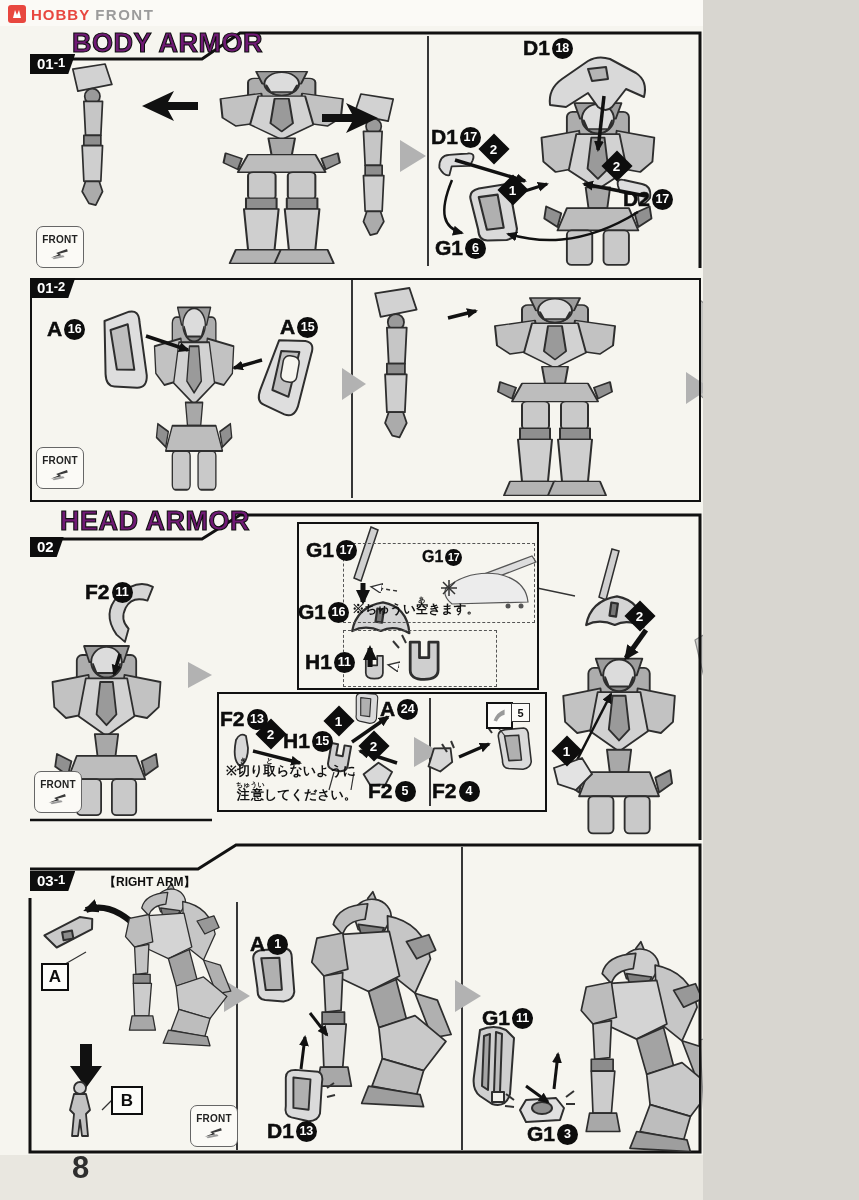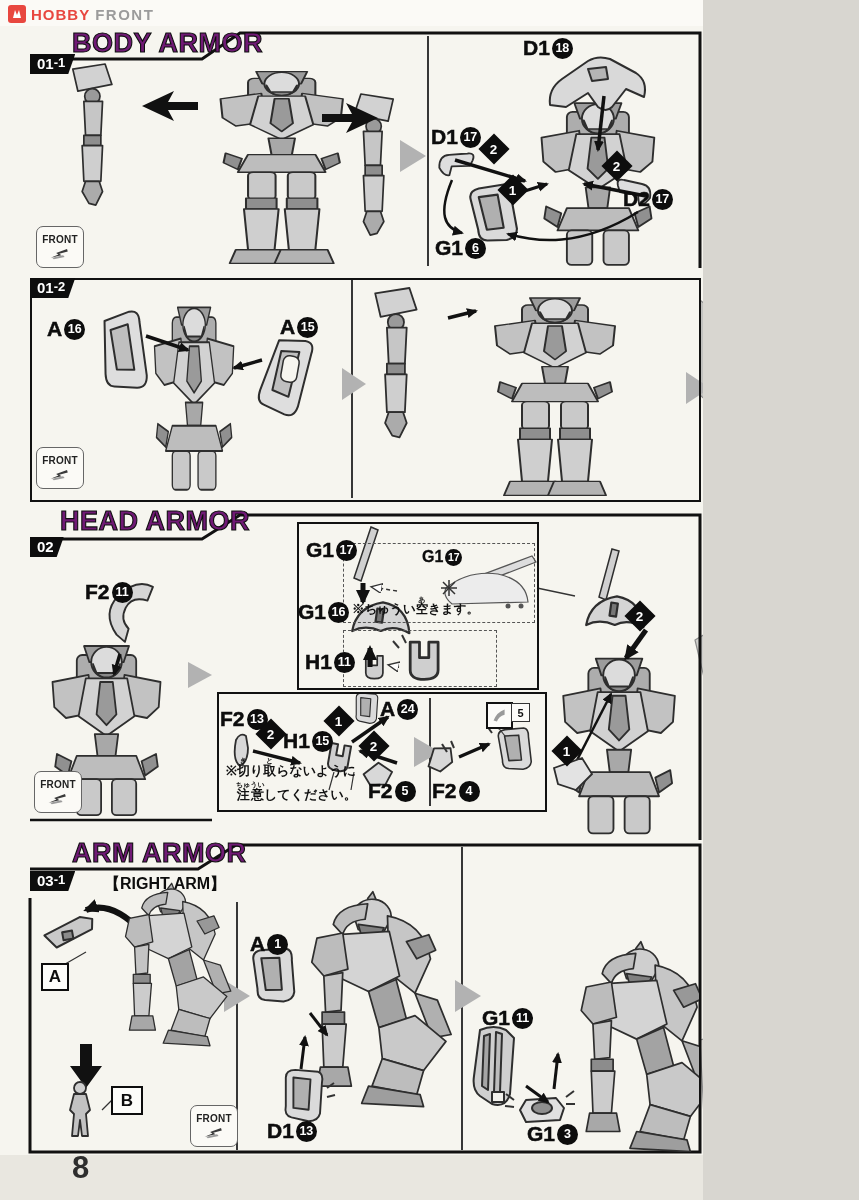--- a/index.html
+++ b/index.html
@@ -4,21 +4,21 @@
 <style>
   html,body{margin:0;padding:0;}
   body{font-family:"Liberation Sans", sans-serif; background:#d8d6d0;}
   .page{position:relative;width:703px;height:1200px;background:#f6f5ef;overflow:hidden;}
   .topband{position:absolute;left:0;top:0;width:859px;height:26px;background:#fbfaf6;z-index:0;}
   .bottomband{position:absolute;left:0;top:1155px;width:859px;height:45px;background:#e9e7e0;z-index:0;}
   svg.art{position:absolute;left:0;top:0;z-index:1;}
   .obox{position:absolute;border:2.2px solid #111;z-index:2;background:transparent;}
   .dbox{position:absolute;border:1.6px dashed #555;z-index:2;background:transparent;}
   .stitle{position:absolute;font-size:27px;font-weight:bold;color:#701a75;-webkit-text-stroke:1.1px #0d0d0d;letter-spacing:.5px;z-index:3;white-space:nowrap;margin-left:40px;}
-  .sublab{position:absolute;font-size:16px;font-weight:bold;color:#0d0d0d;z-index:4;white-space:nowrap;text-align:right;}
+  .sublab{position:absolute;font-size:12px;font-weight:bold;color:#0d0d0d;z-index:4;white-space:nowrap;text-align:right;}
   .badge{position:absolute;background:#0d0d0d;color:#fff;display:flex;align-items:flex-start;padding:2px 10px 3px 7px;z-index:4;clip-path:polygon(0 0,100% 0,calc(100% - 7px) 100%,0 100%);}
   .badge .bmain{font-size:15px;font-weight:bold;line-height:1;}
   .badge .bsub{font-size:13px;font-weight:bold;line-height:1;}
   .plabel{position:absolute;display:flex;align-items:center;gap:2px;font-weight:bold;font-size:21px;color:#0d0d0d;-webkit-text-stroke:.5px #0d0d0d;white-space:nowrap;z-index:3;}
   .pcirc{width:21px;height:21px;border-radius:50%;background:#0d0d0d;color:#fff;font-size:12.5px;font-weight:bold;display:flex;align-items:center;justify-content:center;-webkit-text-stroke:0;line-height:1;}
   .pcirc.u{text-decoration:underline;text-underline-offset:1px;}
   .plabel.sm{font-size:16px;-webkit-text-stroke:.3px #0d0d0d;}
   .plabel.sm .pcirc{width:17px;height:17px;font-size:10.5px;}
   .dmark{position:absolute;width:22px;height:22px;background:#0d0d0d;display:flex;align-items:center;justify-content:center;transform:rotate(45deg);z-index:3;}
   .dmark span{transform:rotate(-45deg);color:#fff;font-size:13.5px;font-weight:bold;}
@@ -360,21 +360,20 @@
       <svg width="14" height="14" viewBox="0 0 14 14">
           <path d="M3,11 L5,3 L7,8 L9,3 L11,11 Z" fill="#fff"></path>
         </svg>
     </span>
     <span class="logo-hobby">HOBBY</span>
     <span class="logo-search">FRONT</span>
   </div>
 
   <div class="stitle" style="left:32px;top:28px">BODY ARMOR</div>
   <div class="stitle" style="left:20px;top:506px">HEAD ARMOR</div>
-  <div class="stitle" style="left:32px;top:838px">ARM ARMOR</div>
   <div class="sublab" style="left:104px;top:874px">【RIGHT ARM】</div>
 
   <div class="badge" style="left:30px;top:54px">
     <span class="bmain">01</span>
       <span class="bsub">-1</span>
   </div>
   <div class="badge" style="left:30px;top:278px">
     <span class="bmain">01</span>
       <span class="bsub">-2</span>
   </div>

